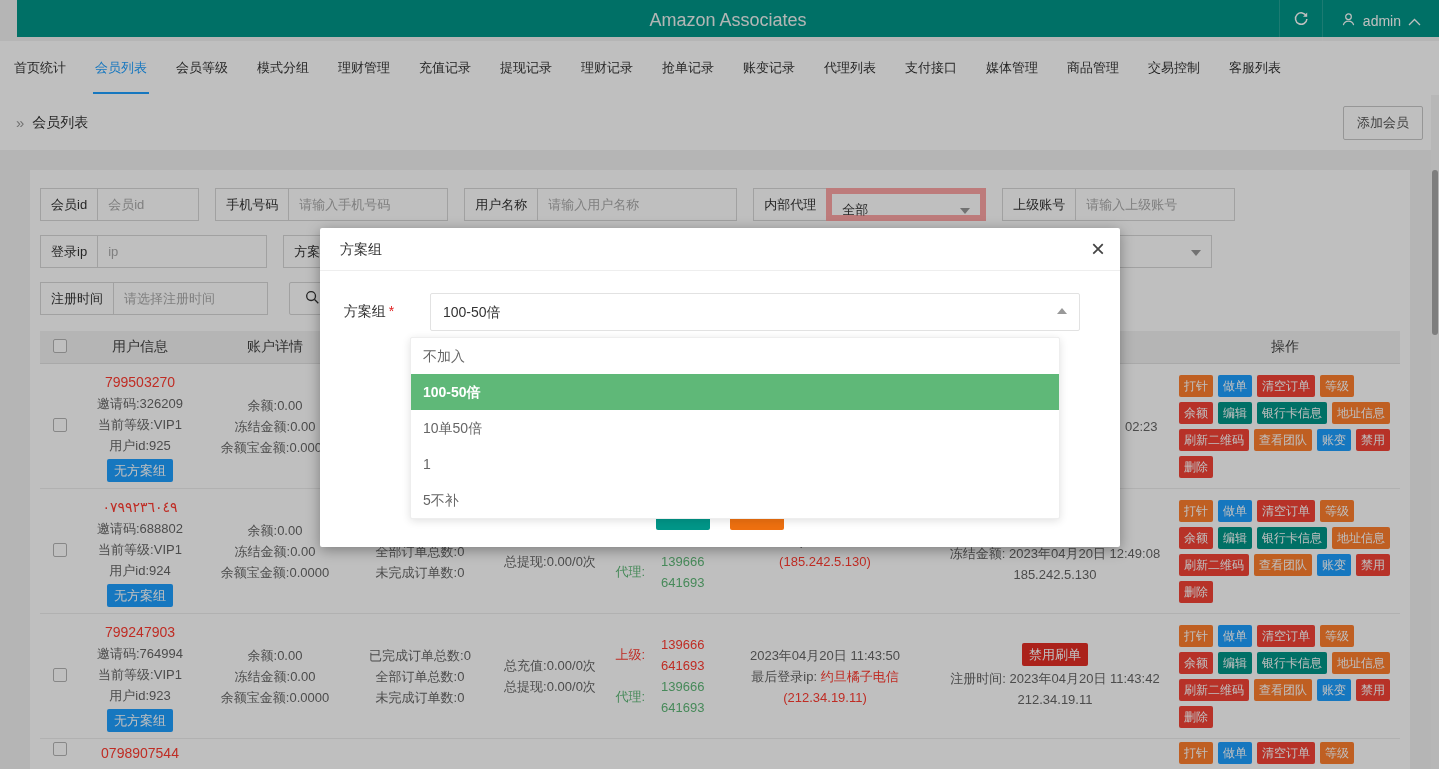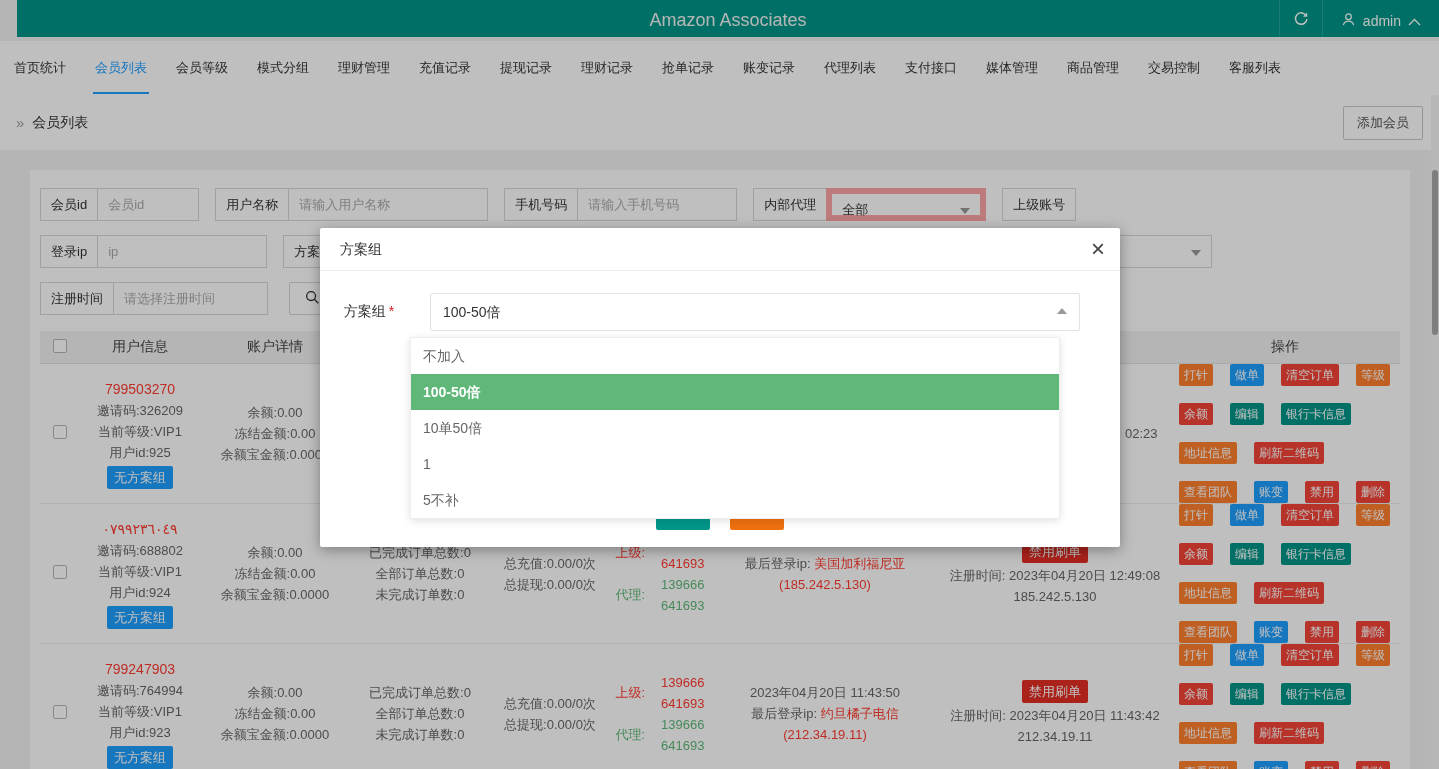--- a/index.html
+++ b/index.html
@@ -53,21 +53,21 @@
   .line { line-height:21px; }
   .uname { color:#ff3b30; font-size:14px; line-height:22px; }
   .badge { display:inline-block; background:#1E9FFF; color:#fff; font-size:13px; line-height:17px; padding:3px 7px; border-radius:2px; margin-top:3px; }
   .badge.ban { background:#e52e24; margin-top:0; margin-bottom:2px; }
   .red { color:#ff3b30; }
   .green { color:#5FB878; }
   .pgrow { display:flex; align-items:center; justify-content:center; gap:16px; }
   .plab { white-space:nowrap; }
   .pvals div { line-height:21px; text-align:left; }
   .frag { text-align:left; padding-left:185px; color:#666; line-height:21px; }
-  .actions-wrap { width:212px; margin:0 auto; display:flex; flex-wrap:wrap; gap:17px; justify-content:flex-start; }
+  .actions-wrap { width:212px; margin:0 auto; display:flex; flex-wrap:wrap; gap:5px; justify-content:flex-start; }
   .abtn { display:inline-block; color:#fff; font-size:12px; line-height:16px; padding:3px 5px; border-radius:2px; cursor:pointer; white-space:nowrap; }
   .c-orange{background:#ff7f2e}.c-red{background:#f44336}.c-blue{background:#1E9FFF}.c-teal{background:#009688}
 
   
   .sbar { position:absolute; right:0; top:95px; bottom:0; width:8px; background:#f4f4f4; z-index:5; }
   .sthumb { position:absolute; right:1px; top:75px; width:6px; height:165px; background:#a8a8a8; border-radius:3px; }
 
   
   .mask { position:absolute; inset:0; background:rgba(0,0,0,0.25); z-index:10; }
   .modal { position:absolute; left:320px; top:228px; width:800px; height:319px; background:#fff; border-radius:2px; box-shadow:0 3px 14px rgba(0,0,0,0.35); z-index:20; }
@@ -144,36 +144,37 @@
 </div>
 
 <div class="card">
 
   <div class="frow">
     <div class="fgroup">
       <span class="flabel">会员id</span>
       <input class="finput w100" placeholder="会员id" style="">
     </div>
     <div class="fgroup">
+      <span class="flabel">手机号码</span>
+      <input class="finput w160" placeholder="请输入手机号码" style="">
+    </div>
+    <div class="fgroup">
       <span class="flabel">用户名称</span>
       <input class="finput w200" placeholder="请输入用户名称" style="">
-    </div>
-    <div class="fgroup">
-      <span class="flabel">手机号码</span>
-      <input class="finput w160" placeholder="请输入手机号码" style="">
     </div>
     <div class="fgroup">
       <span class="flabel">内部代理</span>
       <div class="fselect w160">
         <span>全部</span>
         <i class="caret-dn"></i>
       </div>
     </div>
     <div class="fgroup">
       <span class="flabel">上级账号</span>
+      <input class="finput w160" placeholder="请输入上级账号" style="">
     </div>
   </div>
 
   <div class="frow">
     <div class="fgroup">
       <span class="flabel">登录ip</span>
       <input class="finput w170" placeholder="ip" style="">
     </div>
     <div class="fgroup">
       <span class="flabel">方案组</span>
@@ -297,21 +298,21 @@
       <div class="cell c6">
         <div class="line"></div>
         <div class="line">
           <span>最后登录ip:</span>
           <span class="red">美国加利福尼亚</span>
         </div>
         <div class="line red">(185.242.5.130)</div>
       </div>
       <div class="cell c7">
         <div><span class="badge ban">禁用刷单</span></div>
-        <div class="line">注册时间: 2023年04月20日 12:49:08</div>
+        <div class="line">冻结金额: 2023年04月20日 12:49:08</div>
         <div class="line">185.242.5.130</div>
       </div>
       <div class="cell c8">
           <div class="actions-wrap">
             <span class="abtn c-orange">打针</span>
             <span class="abtn c-blue">做单</span>
             <span class="abtn c-red">清空订单</span>
             <span class="abtn c-orange">等级</span>
             <span class="abtn c-red">余额</span>
             <span class="abtn c-teal">编辑</span>

